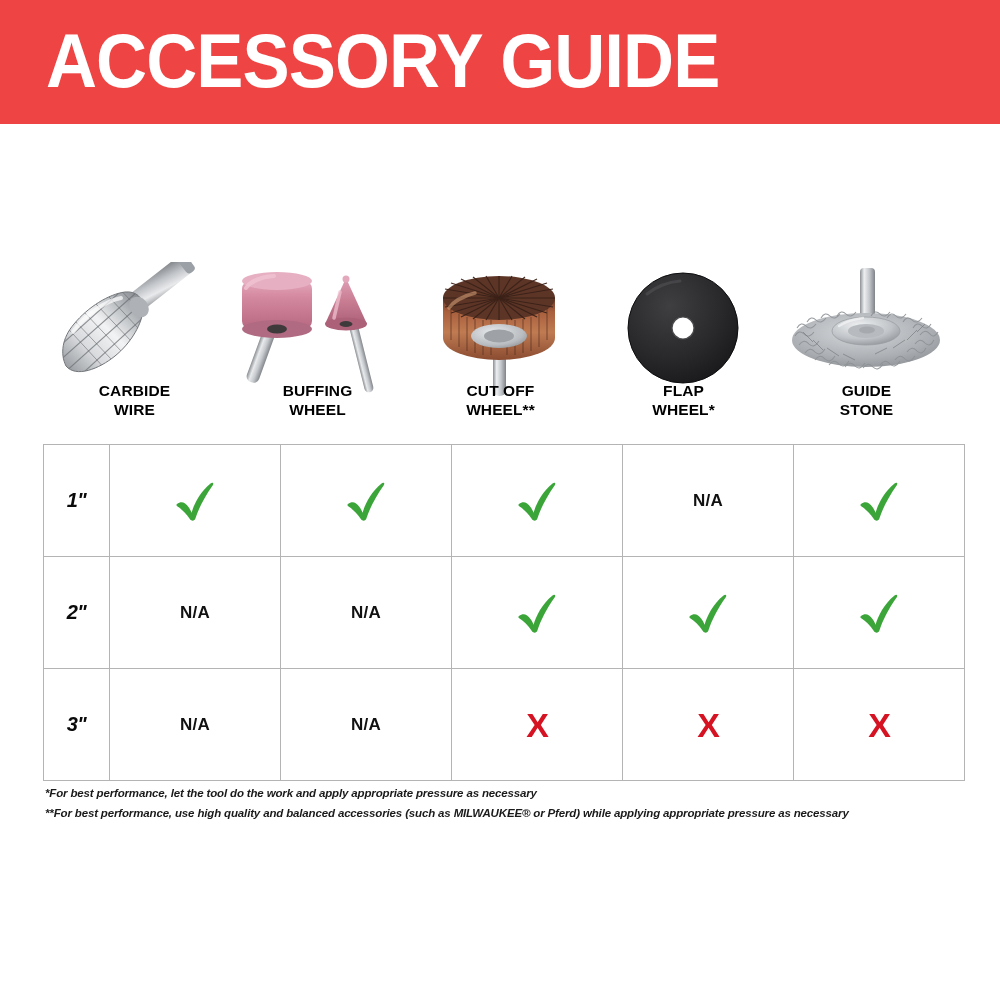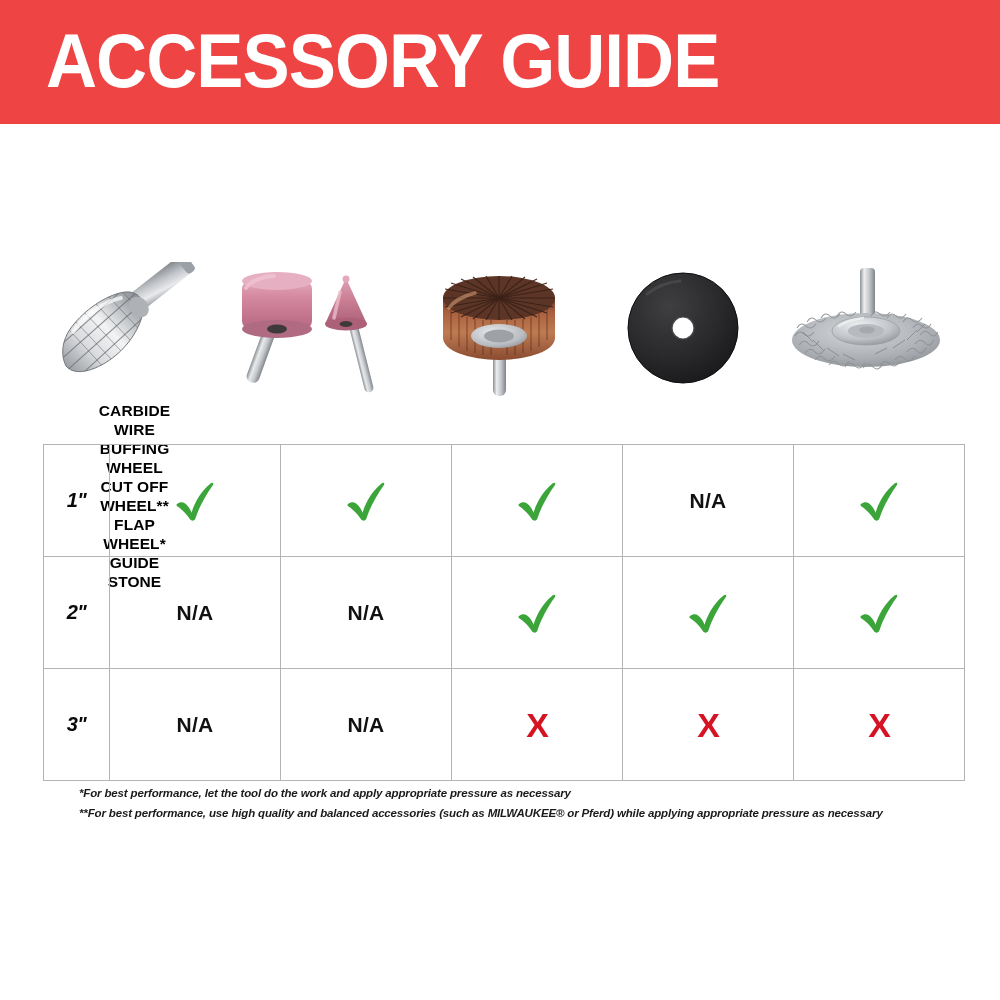--- a/index.html
+++ b/index.html
@@ -59,24 +59,23 @@
     left: 0;
     right: 0;
     bottom: 6px;
     height: 134px;
   }
 
   
   #col-header-row {
     position: absolute;
     left: 43px;
-    top: 401px;
+    top: 381px;
     width: 915px;
     display: flex;
-    flex-direction: column;
   }
   .col-header {
     width: 183px;
     text-align: center;
     font-size: 15.5px;
     line-height: 19px;
     font-weight: 700;
     color: #000000;
     letter-spacing: 0.1px;
   }
@@ -102,21 +101,21 @@
     font-size: 20px;
     font-weight: 700;
     font-style: italic;
     color: #0a0a0a;
     letter-spacing: -0.5px;
   }
   td.mark-cell {
     width: 170px;
   }
   .na-text {
-    font-size: 21px;
+    font-size: 17px;
     font-weight: 700;
     color: #111111;
     letter-spacing: 0.2px;
   }
   .mark-yes {
     display: inline-block;
     width: 44px;
     height: 44px;
     vertical-align: middle;
   }
@@ -138,21 +137,20 @@
     width: 920px;
   }
   .footnote {
     font-size: 11.5px;
     line-height: 20px;
     font-style: italic;
     font-weight: 700;
     color: #1a1a1a;
     letter-spacing: -0.15px;
     white-space: nowrap;
-    margin-left: 34px;
   }
 </style>
 </head>
 <body>
 
 <div id="header-banner">
   <div id="page-title">ACCESSORY GUIDE</div>
 </div>
 
 <div id="product-row">

